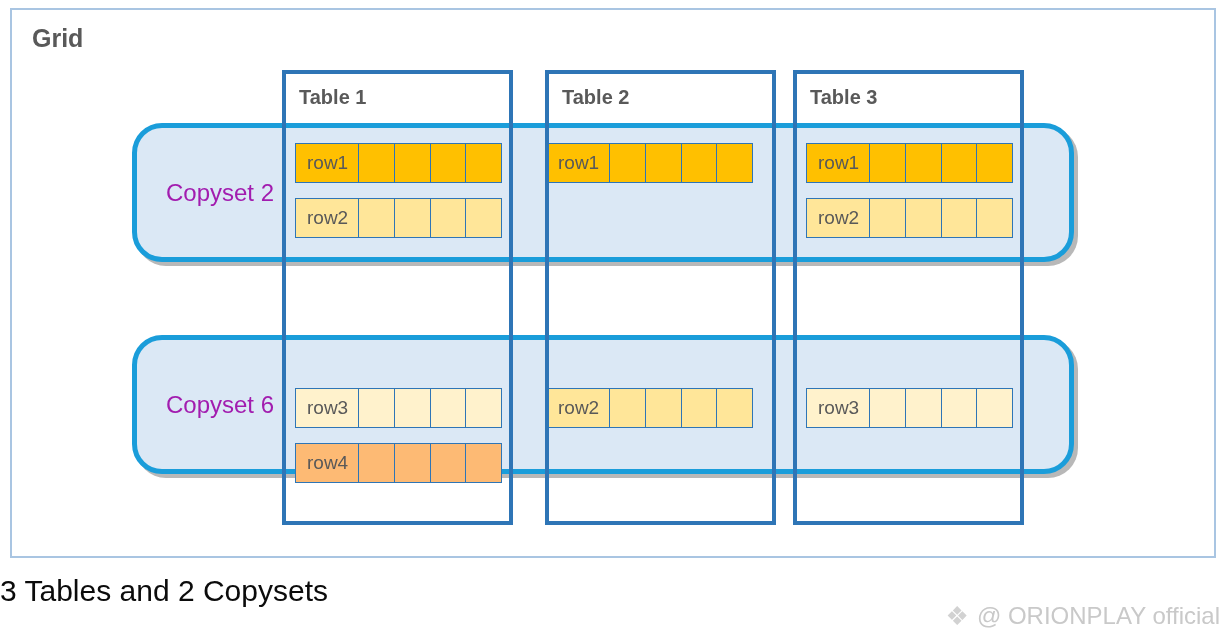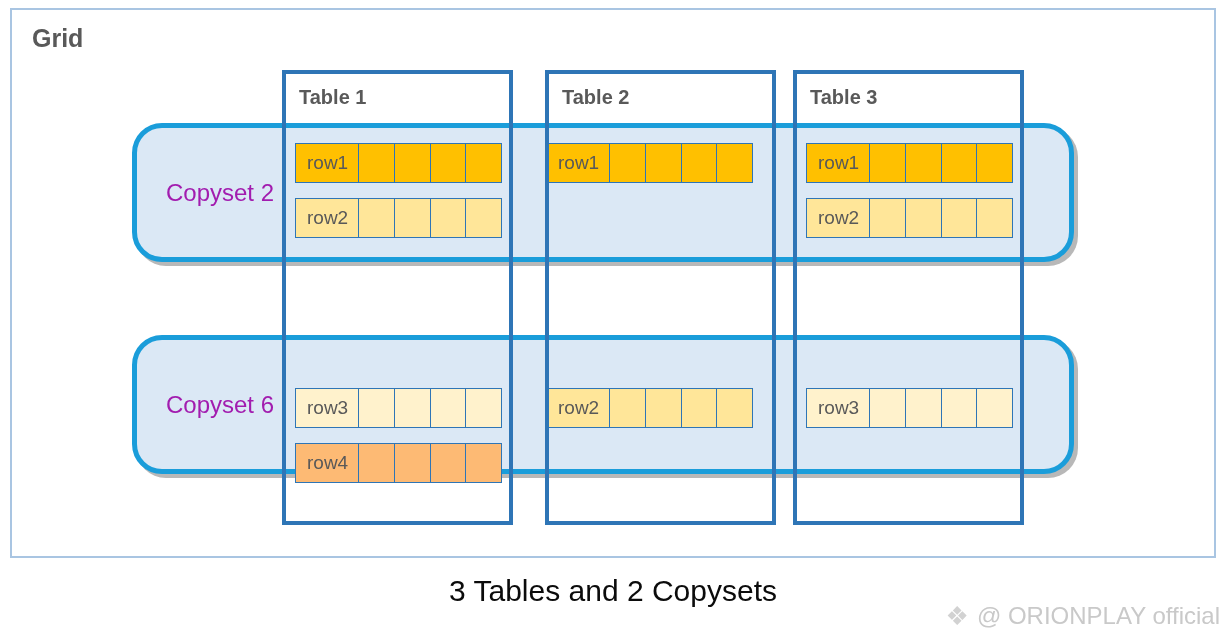--- a/index.html
+++ b/index.html
@@ -72,21 +72,21 @@
   }
   .row-label-cell{
     width:62px;box-sizing:border-box;
     display:flex;align-items:center;padding-left:11px;
     font-size:19px;color:var(--label-text);
   }
   .row-cell{flex:1;border-left:1px solid var(--cell-border);}
 
   
   .caption{
-    position:absolute;left:0;top:574px;width:100%;text-align:center;
+    position:absolute;left:0;top:574px;width:100%;text-align:left;
     font-size:30px;color:#0b0b0b;
   }
   .watermark{
     position:absolute;right:6px;bottom:4px;
     display:flex;align-items:center;gap:8px;
     color:#C9C9C9;font-size:24px;
   }
   .watermark .logo{font-size:26px;line-height:1;color:#D2D2D2;}
 </style>
 </head>

